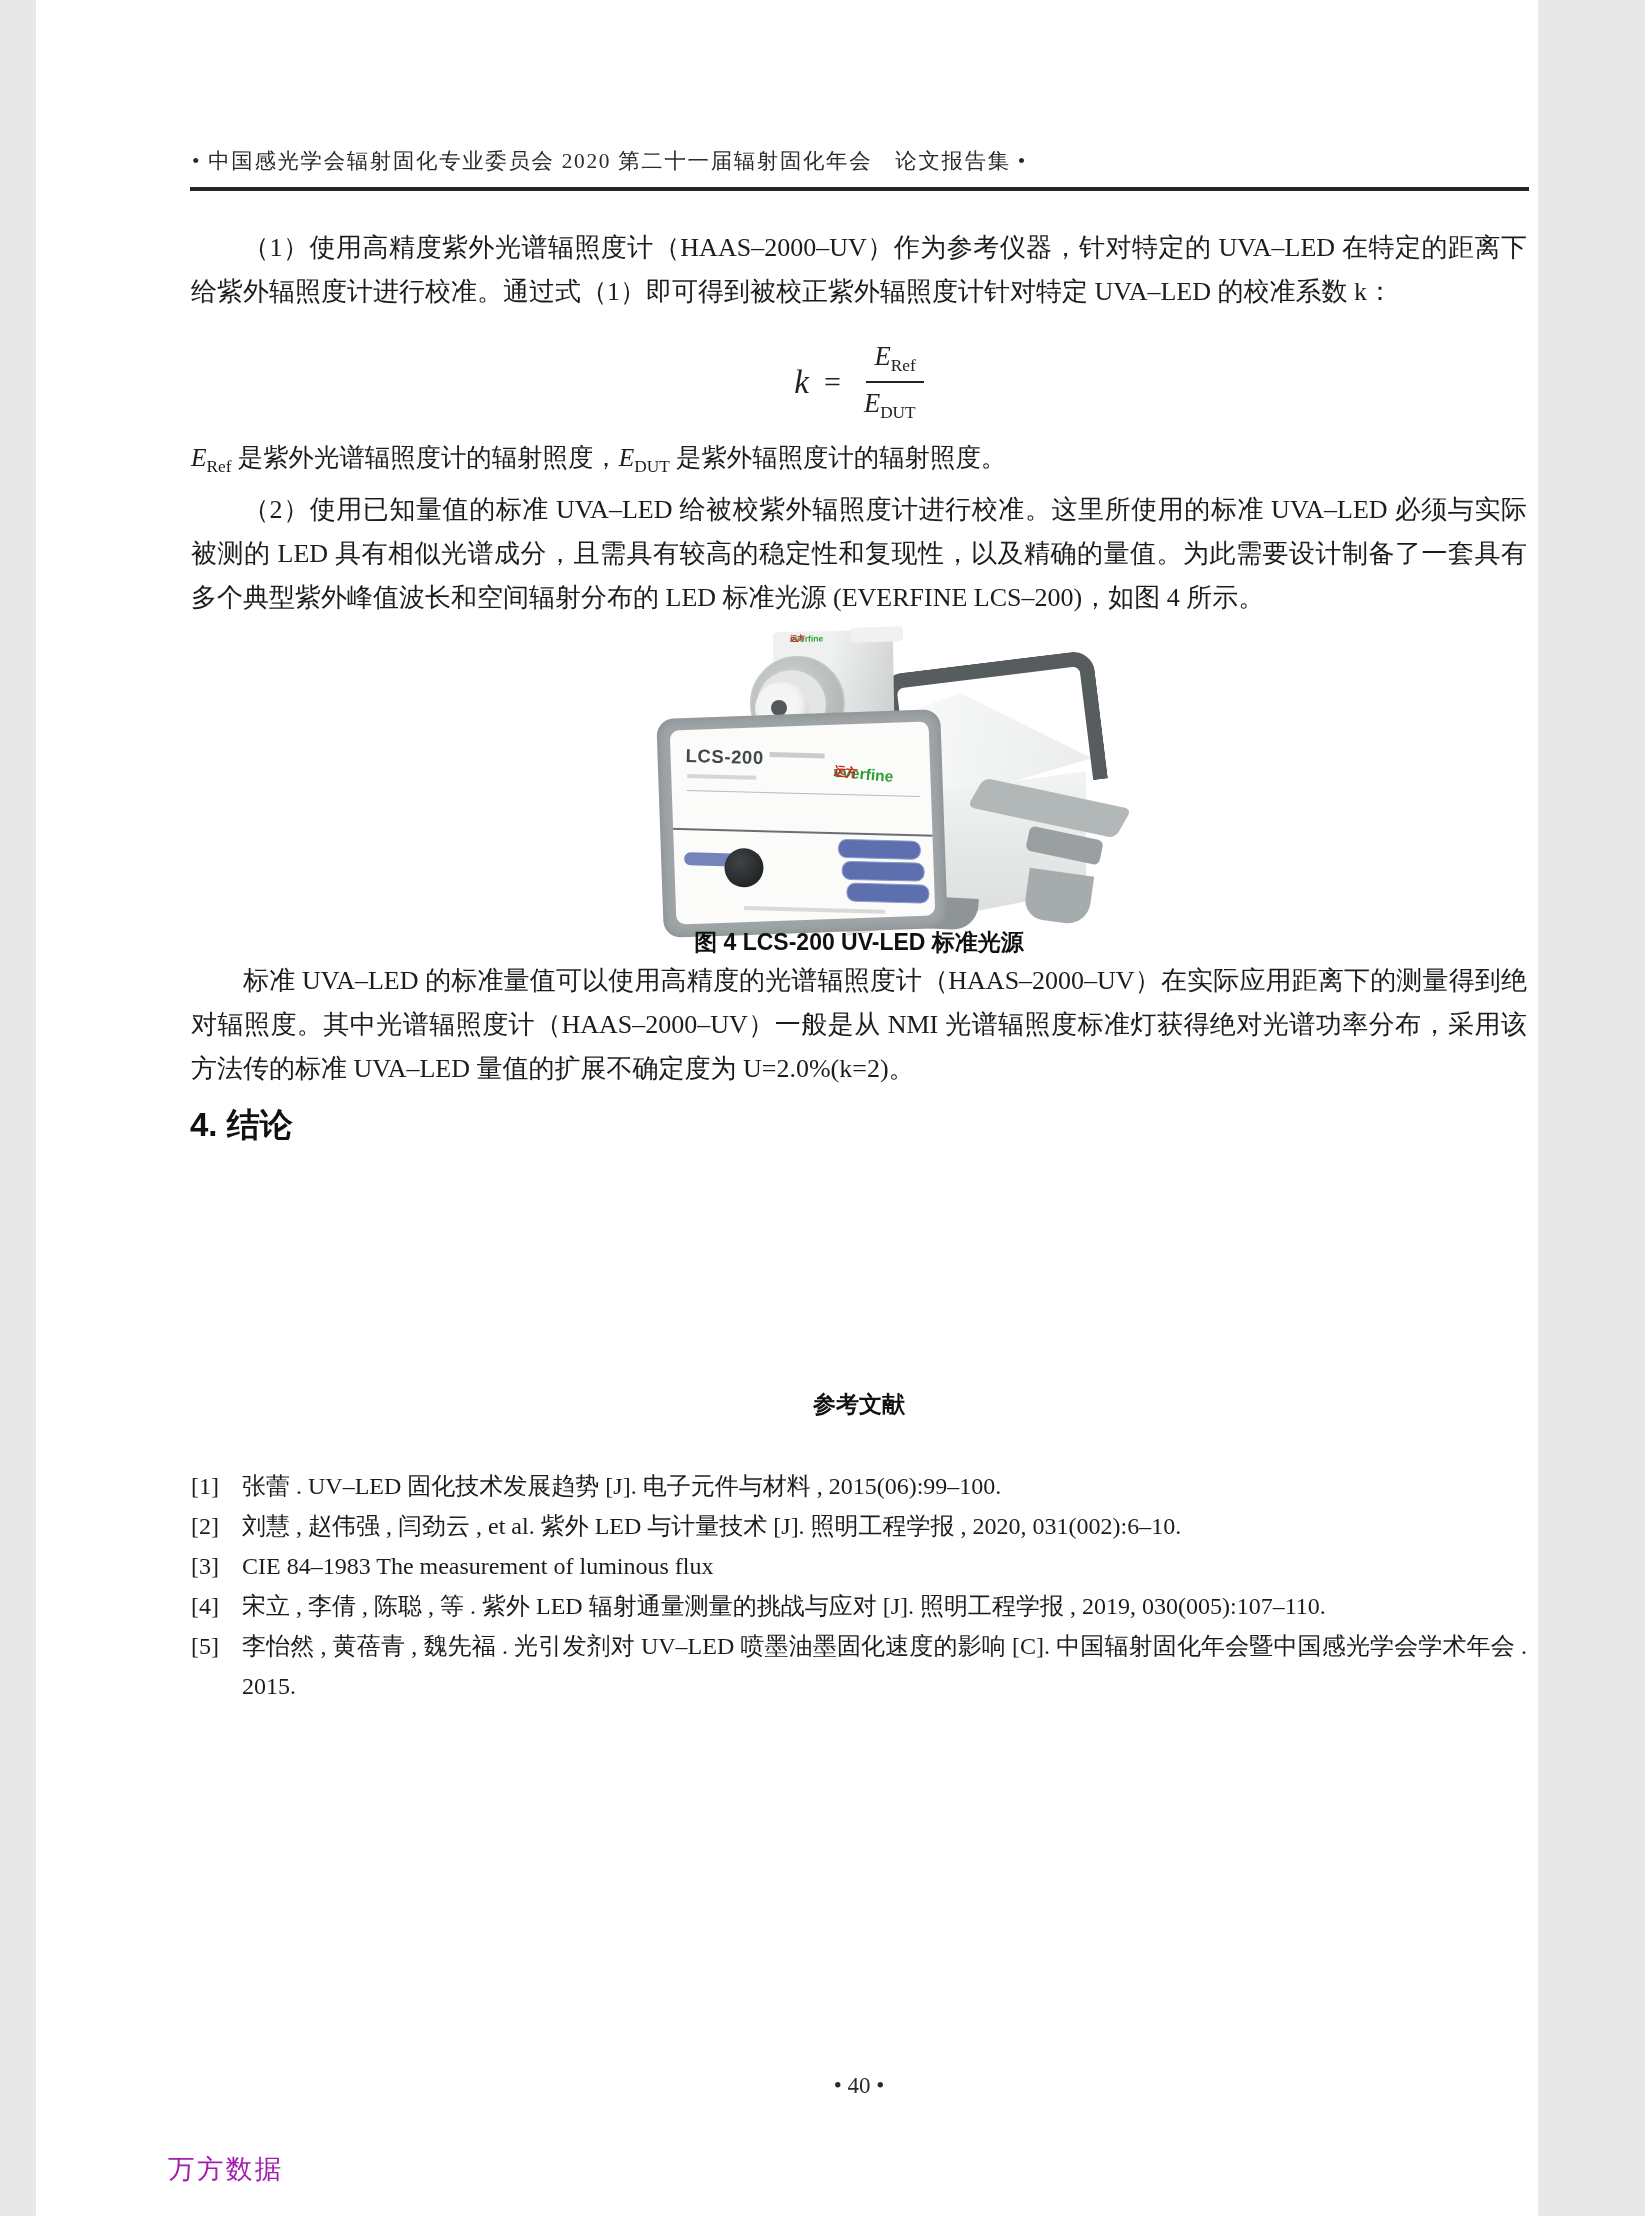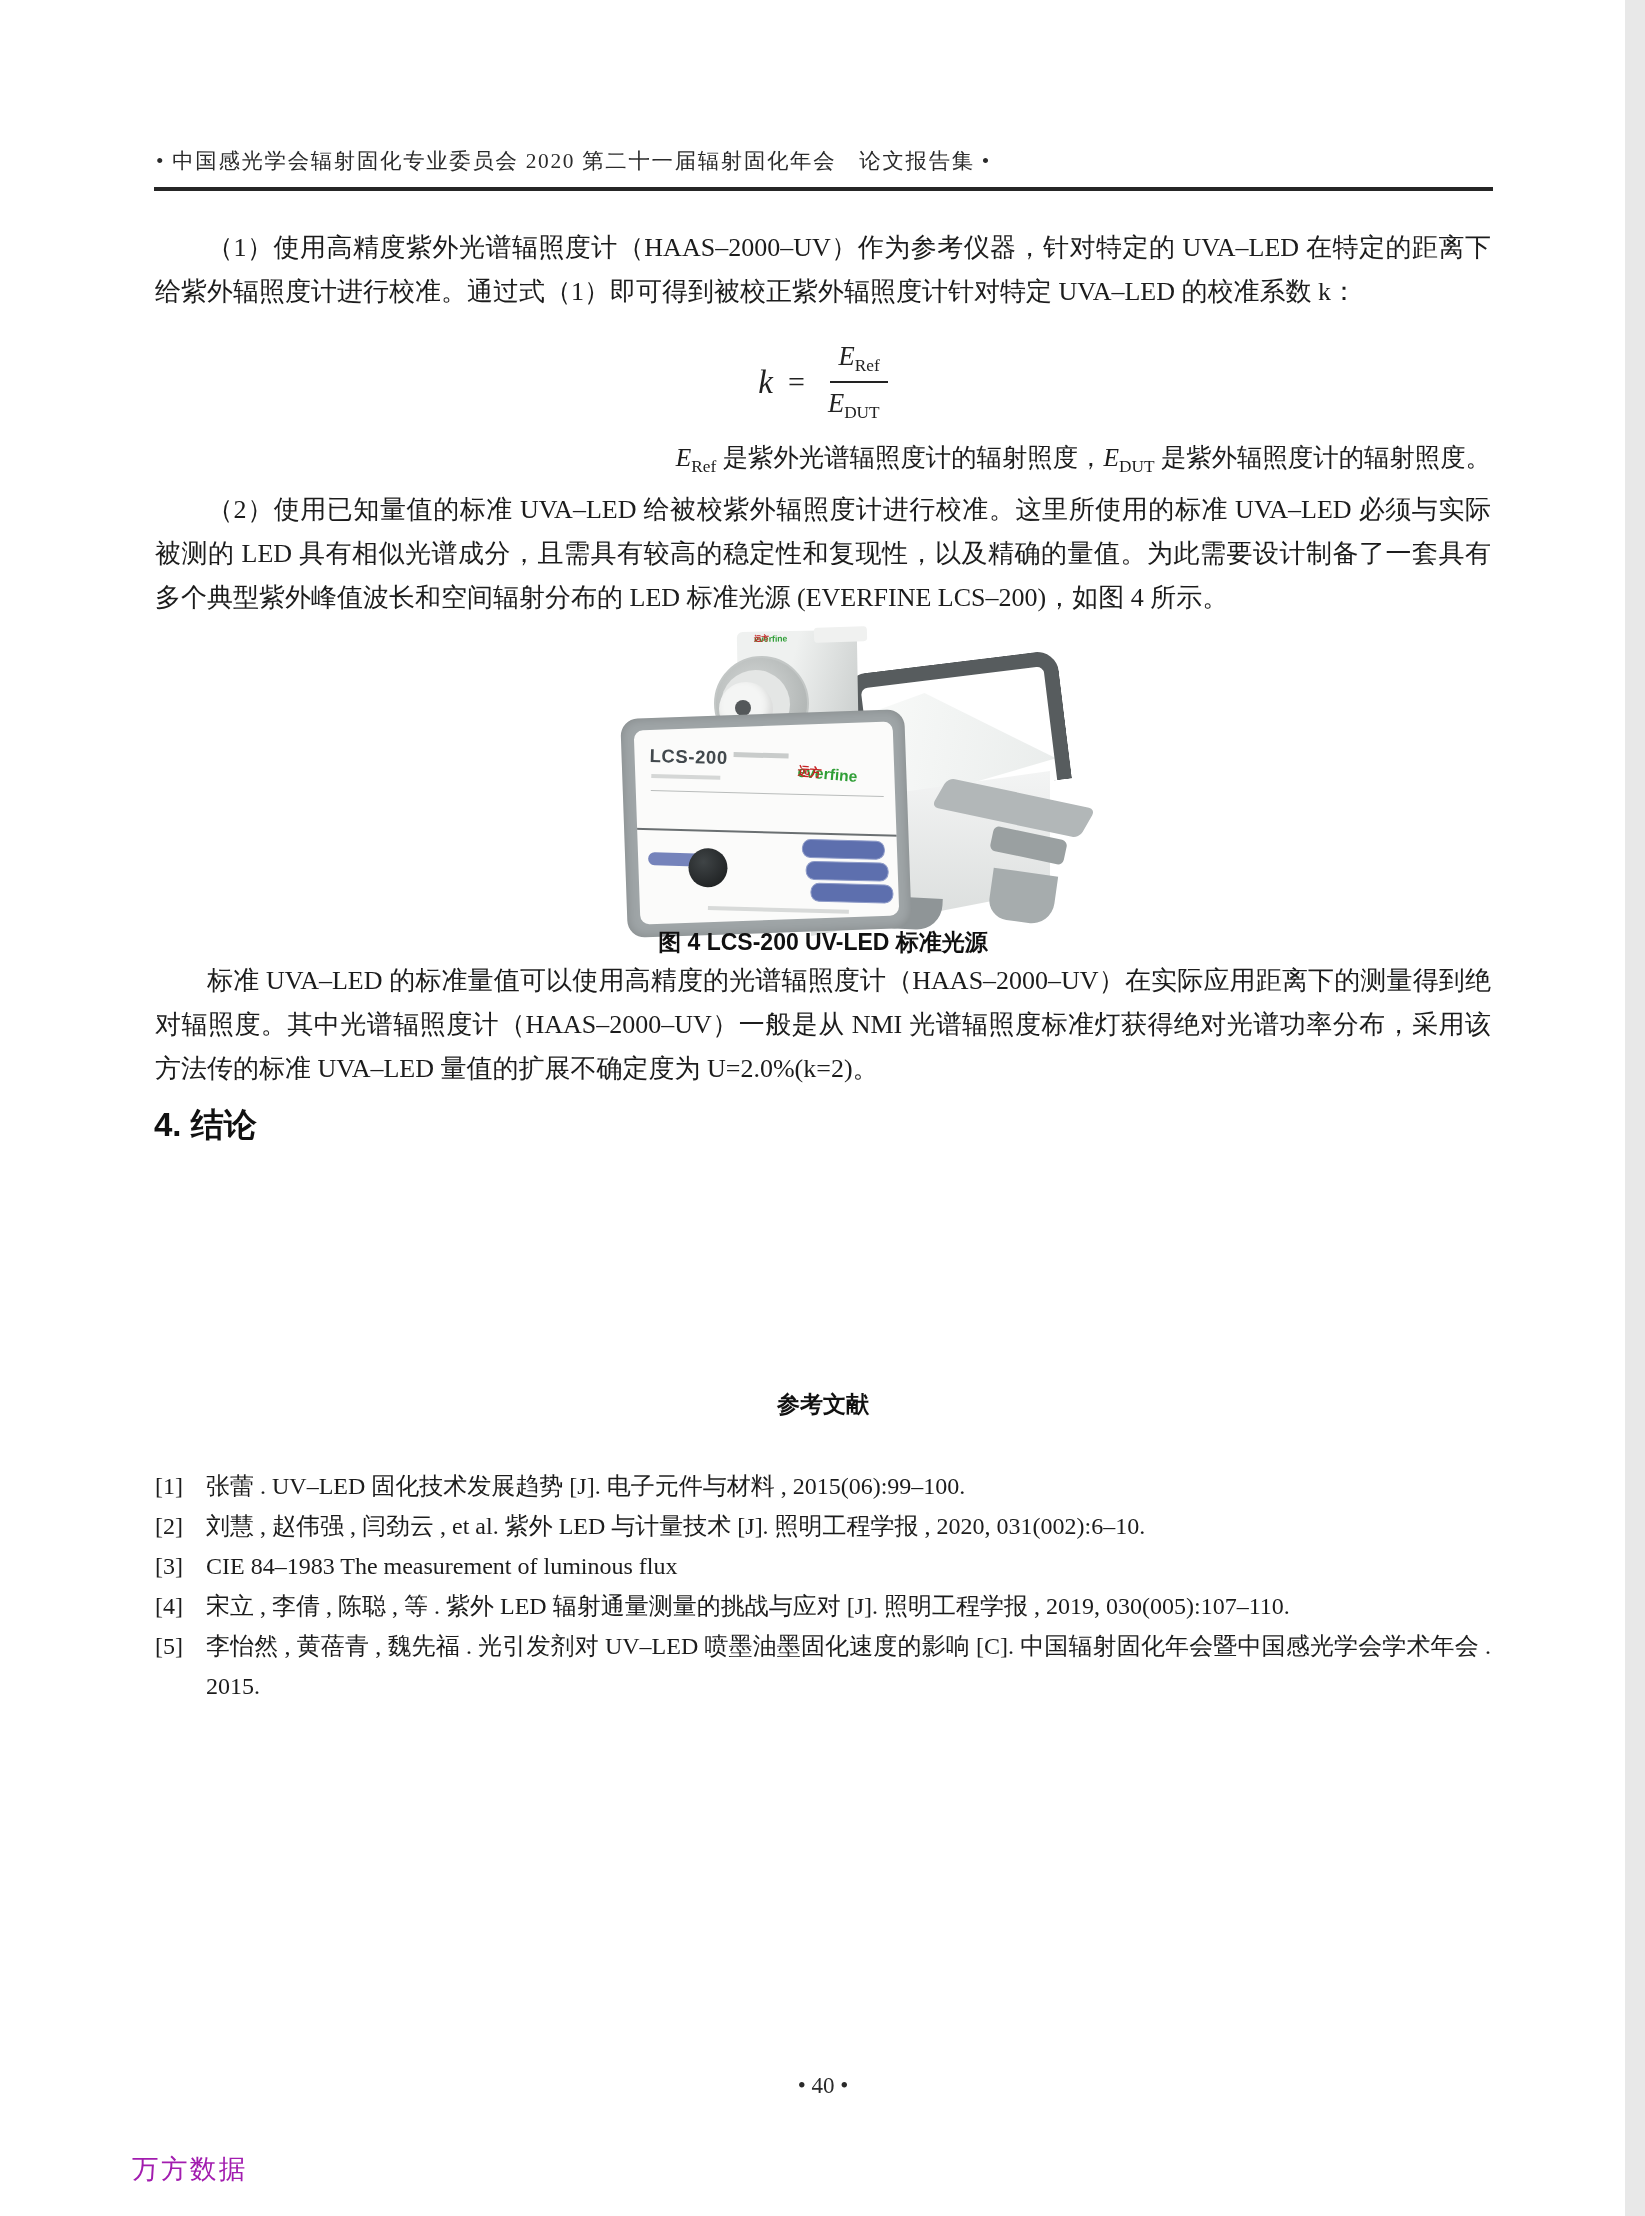--- a/index.html
+++ b/index.html
@@ -1,18 +1,18 @@
 <!DOCTYPE html>
 <html style="font-size:9.2px"><head>
 <meta charset="utf-8">
 <style>
   html,body{margin:0;padding:0;background:#e8e8e8;}
   .page{
-    position:relative;width:1625px;height:2216px;background:#ffffff;
-    font-family:"Liberation Serif","DejaVu Serif",serif;color:#1e1e1e;overflow:hidden;
+    position:relative;width:1502px;height:2216px;background:#ffffff;
+    font-family:"Liberation Serif","DejaVu Serif",serif;color:#1e1e1e;overflow:hidden;margin-left:36px;
   }
   .hdr{
     position:absolute;top:146px;left:156px;width:1336px;
     font-size:21.4px;letter-spacing:1.7px;color:#2a2a2a;white-space:nowrap;
   }
   .rule{position:absolute;top:187px;left:154px;width:1339px;height:4px;background:#262626;}
   .para{
     position:absolute;left:155px;width:1336px;
     font-size:26px;line-height:44px;text-align:justify;text-indent:2em;color:#1c1c1c;
   }
@@ -26,21 +26,21 @@
     display:flex;justify-content:center;align-items:center;gap:15px;color:#222;
   }
   .f-k{font-style:italic;font-size:33px;}
   .f-eq{font-size:30px;}
   .frac{display:inline-flex;flex-direction:column;align-items:flex-end;font-size:26.6px;}
   .frac .num{padding:1.2px 8px 4.6px 8px;border-bottom:2.3px solid #222;}
   .frac .den{padding:4.6px 8px 1.2px 8px;}
   .fvar{font-style:italic;}
   .frac sub,.fnote sub{font-size:17.3px;}
   .fnote{
-    position:absolute;top:441px;left:155px;width:1336px;text-align:right;
+    position:absolute;top:441px;left:155px;width:1336px;text-align:left;
     font-size:25.4px;color:#1c1c1c;
   }
   
   .figure{position:absolute;top:627px;left:623px;width:430px;height:305px;}
   .figure *{position:absolute;}
   .dev-top{left:87px;top:66px;width:346px;height:136px;
     background:linear-gradient(100deg,#fcfdfc 30%,#e9eceb);
     clip-path:polygon(6% 52%,62% 0,100% 48%,30% 100%);}
   .dev-right{left:173px;top:144px;width:254px;height:165px;
     background:linear-gradient(180deg,#f3f4f4,#d9dcdb);

